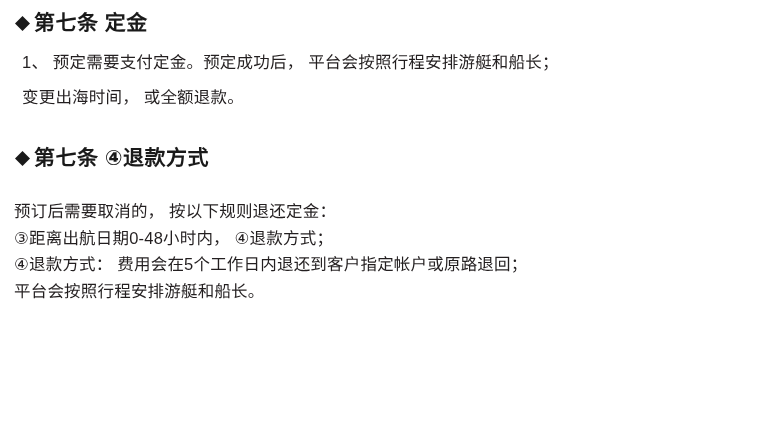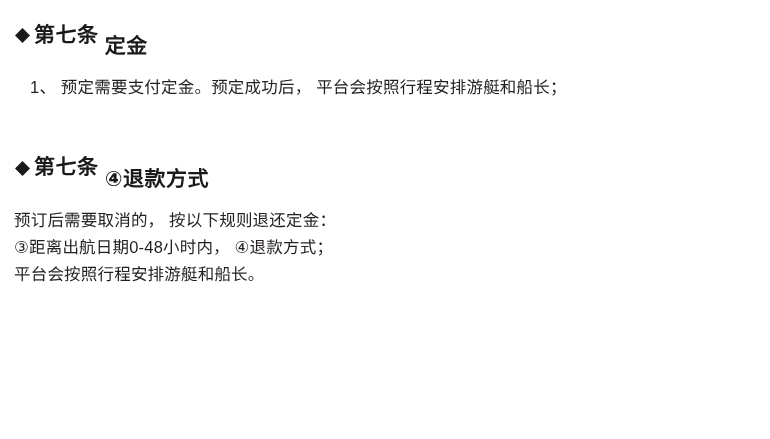--- a/index.html
+++ b/index.html
@@ -45,40 +45,39 @@
     top: 1px;
   }
   .diamond-icon svg {
     display: block;
   }
   .heading-num {
     white-space: pre;
   }
   .heading-title {
     white-space: pre;
-    margin-top: 23px;
   }
   .para {
     font-size: 16.5px;
     line-height: 1.62;
     color: #231f20;
-    margin: 16px;
+    margin: 8px;
     letter-spacing: 0.2px;
   }
   .body-block {
     margin-top: 14px;
   }
   .body-block .para + .para {
     margin-top: 0;
   }
   .spacer-lg {
     height: 26px;
   }
   .list-block {
-    margin-top: 16px;
+    margin-top: 28px;
   }
   .list-block .para {
     margin: 0;
   }
 </style>
 </head>
 <body>
 
 <div class="page">
 
@@ -89,37 +88,39 @@
           <polygon points="8.5,1 16,8.5 8.5,16 1,8.5" fill="#1a1a1a"></polygon>
         </svg>
       </span>
       <span class="heading-num">第七条</span>
       <span style="white-space:pre"> </span>
       <span class="heading-title">定金</span>
     </div>
 
     <div class="body-block">
       <p class="para">1、 预定需要支付定金。预定成功后， 平台会按照行程安排游艇和船长；</p>
+      <p class="para">变更出海时间， 或全额退款。</p>
     </div>
   </div>
 
   <div class="spacer-lg"></div>
 
   <div class="section">
     <div class="section-heading">
       <span class="diamond-icon">
         <svg width="17" height="17" viewBox="0 0 17 17" aria-hidden="true">
           <polygon points="8.5,1 16,8.5 8.5,16 1,8.5" fill="#1a1a1a"></polygon>
         </svg>
       </span>
       <span class="heading-num">第七条</span>
       <span style="white-space:pre"> </span>
       <span class="heading-title">④退款方式</span>
     </div>
 
     <div class="list-block">
       <p class="para">预订后需要取消的， 按以下规则退还定金：</p>
       <p class="para">③距离出航日期0-48小时内， ④退款方式；</p>
+      <p class="para">④退款方式： 费用会在5个工作日内退还到客户指定帐户或原路退回；</p>
       <p class="para">平台会按照行程安排游艇和船长。</p>
     </div>
   </div>
 
 </div>
 
 </body></html>

